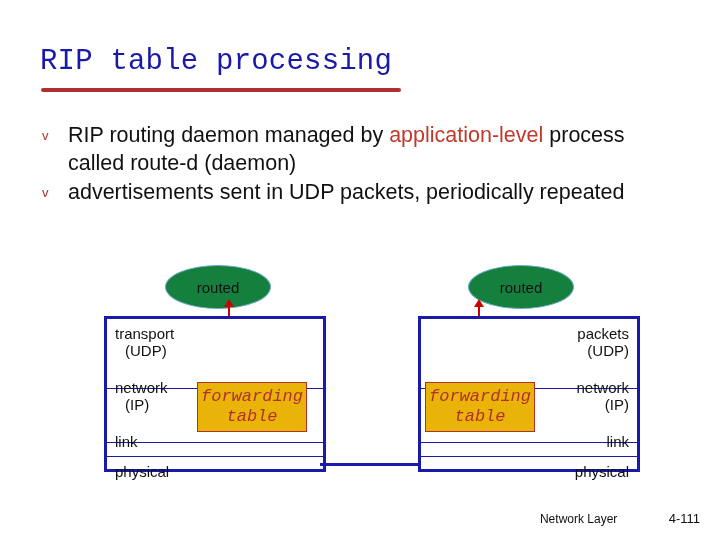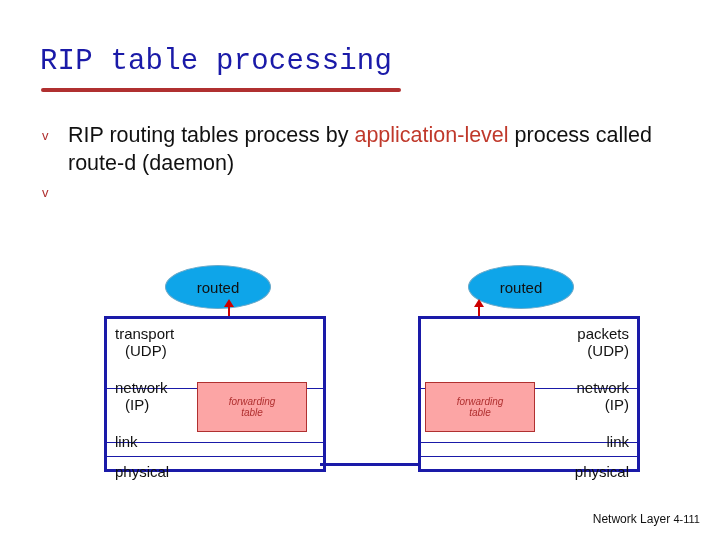--- a/index.html
+++ b/index.html
@@ -72,21 +72,21 @@
     top: 258px;
     width: 720px;
     height: 230px;
   }
 
   .ellipse {
     position: absolute;
     width: 104px;
     height: 42px;
     border-radius: 50%;
-    background: #0ea5e9;
+    background: #15803d;
     border: 1px solid #6aa9c9;
     display: flex;
     align-items: center;
     justify-content: center;
     font-size: 15px;
     color: #111;
   }
   #ellipse-left { left: 165px; top: 7px; }
   #ellipse-right { left: 468px; top: 7px; }
 
@@ -120,31 +120,32 @@
     color: #111;
     line-height: 1.15;
   }
   .lbl-left { left: 8px; }
   .lbl-right { right: 8px; text-align: right; }
 
   
   .fwd-box {
     position: absolute;
     border: 1px solid #b03030;
-    background: #fca5a5;
+    background: #eab308;
     width: 108px;
     height: 48px;
     display: flex;
     flex-direction: column;
     align-items: center;
     justify-content: center;
     font-style: italic;
     color: #b03030;
-    font-size: 10px;
+    font-size: 17px;
     line-height: 1.15;
+    font-family: Liberation Mono, monospace;
   }
   #fwd-left { left: 197px; top: 124px; }
   #fwd-right { left: 425px; top: 124px; }
 
   
   .arrow-line {
     position: absolute;
     width: 2px;
     background: #cc0000;
   }
@@ -175,38 +176,40 @@
   
   #footer {
     position: absolute;
     right: 20px;
     bottom: 14px;
     font-size: 12px;
     color: #111;
     white-space: nowrap;
   }
   #footer .page-no {
-    font-size: 11px;
+    font-size: 13px;
+    margin-left: 48px;
   }
 </style>
 </head>
 <body>
 
 <div id="slide-title">RIP table processing</div>
 <div id="title-underline"></div>
 
 <div id="bullets">
 
   <div class="bullet-row">
     <span class="bullet-marker">v</span>
-    <span class="bullet-text"><span>RIP routing tables process by </span><span class="em-italic">application-level</span><span> process called route-d (daemon)</span></span>
+    <span class="bullet-text"><span>RIP routing daemon managed by </span><span class="em-italic">application-level</span><span> process called route-d (daemon)</span></span>
   </div>
 
   <div class="bullet-row">
     <span class="bullet-marker">v</span>
+    <span class="bullet-text">advertisements sent in UDP packets, periodically repeated</span>
   </div>
 
 </div>
 
 <div id="diagram">
 
   <div class="ellipse" id="ellipse-left">routed</div>
   <div class="ellipse" id="ellipse-right">routed</div>
 
   <div class="arrow-head" id="arrow-left-head"></div>

